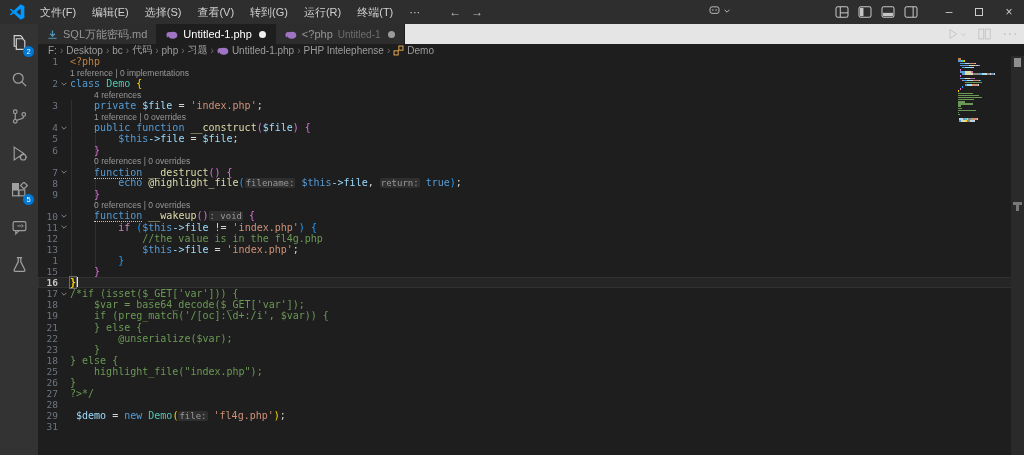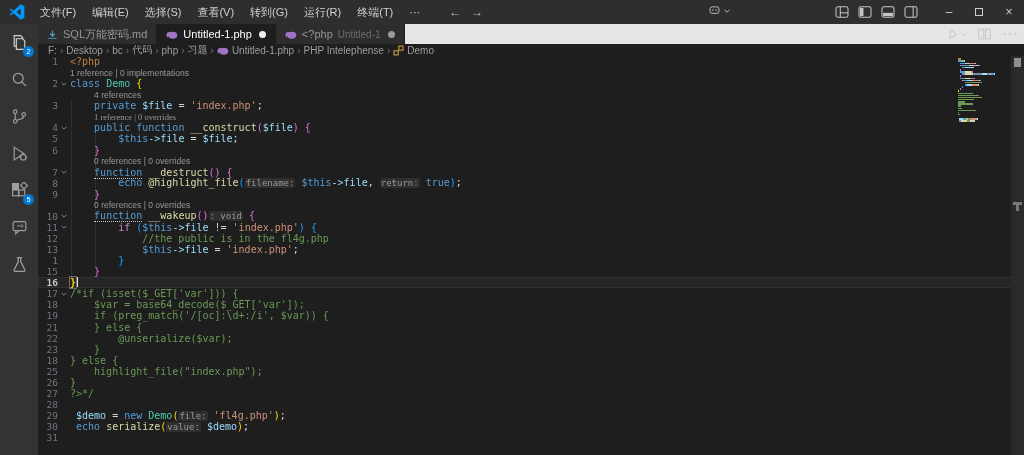--- a/index.html
+++ b/index.html
@@ -285,59 +285,58 @@
 
   <div class="editor">
     <div id="rows">
         <div class="row"><span class="ln">1</span><span class="foldc"></span><span class="content"><span class="s-phptag">&lt;?php</span></span></div>
         <div class="row"><span class="ln"></span><span class="foldc"></span><span class="content"><span class="lens-text" style="padding-left: 0px; margin-top: 16px;">1 reference | 0 implementations</span></span></div>
         <div class="row"><span class="ln">2</span><span class="foldc"><svg width="8" height="8" viewBox="0 0 10 10">
               <path d="M2 3.5 L5 6.5 L8 3.5" fill="none" stroke="#8a8a8a" stroke-width="1.2"></path>
             </svg></span><span class="content"><span class="s-kw">class </span><span class="s-cls">Demo </span><span class="s-b1">{</span></span></div>
         <div class="row"><span class="ln"></span><span class="foldc"></span><span class="content"><span class="lens-text" style="padding-left: 24.08px;">4 references</span></span></div>
         <div class="row"><span class="ln">3</span><span class="foldc"></span><span class="content"><span class="s-pl">    </span><span class="s-kw">private </span><span class="s-var">$file </span><span class="s-op">= </span><span class="s-str">'index.php'</span><span class="s-op">;</span></span></div>
-        <div class="row"><span class="ln"></span><span class="foldc"></span><span class="content"><span class="lens-text" style="padding-left: 24.08px; font-family: Liberation Serif, serif;">1 reference | 0 overrides</span></span></div>
+        <div class="row"><span class="ln"></span><span class="foldc"></span><span class="content"><span class="lens-text" style="padding-left: 24.08px;">1 reference | 0 overrides</span></span></div>
         <div class="row"><span class="ln">4</span><span class="foldc"><svg width="8" height="8" viewBox="0 0 10 10">
               <path d="M2 3.5 L5 6.5 L8 3.5" fill="none" stroke="#8a8a8a" stroke-width="1.2"></path>
             </svg></span><span class="content"><span class="s-pl">    </span><span class="s-kw">public function </span><span class="s-fn">__construct</span><span class="s-b2">(</span><span class="s-var">$file</span><span class="s-b2">)</span><span class="s-op"> </span><span class="s-b2">{</span></span></div>
         <div class="row"><span class="ln">5</span><span class="foldc"></span><span class="content"><span class="s-pl">        </span><span class="s-kw">$this</span><span class="s-var">-&gt;file </span><span class="s-op">= </span><span class="s-var">$file</span><span class="s-op">;</span></span></div>
         <div class="row"><span class="ln">6</span><span class="foldc"></span><span class="content"><span class="s-pl">    </span><span class="s-b2">}</span></span></div>
         <div class="row"><span class="ln"></span><span class="foldc"></span><span class="content"><span class="lens-text" style="padding-left: 24.08px;">0 references | 0 overrides</span></span></div>
         <div class="row"><span class="ln">7</span><span class="foldc"><svg width="8" height="8" viewBox="0 0 10 10">
               <path d="M2 3.5 L5 6.5 L8 3.5" fill="none" stroke="#8a8a8a" stroke-width="1.2"></path>
             </svg></span><span class="content"><span class="s-pl">    </span><span class="s-kwd">function</span><span class="s-op"> </span><span class="s-fn">__destruct</span><span class="s-b2">()</span><span class="s-op"> </span><span class="s-b2">{</span></span></div>
         <div class="row"><span class="ln">8</span><span class="foldc"></span><span class="content"><span class="s-pl">        </span><span class="s-kw">echo </span><span class="s-fn">@highlight_file</span><span class="s-b3">(</span><span class="s-hint">filename:</span><span class="s-op"> </span><span class="s-kw">$this</span><span class="s-var">-&gt;file</span><span class="s-op">, </span><span class="s-hint">return:</span><span class="s-op"> </span><span class="s-kw">true</span><span class="s-b3">)</span><span class="s-op">;</span></span></div>
         <div class="row"><span class="ln">9</span><span class="foldc"></span><span class="content"><span class="s-pl">    </span><span class="s-b2">}</span></span></div>
         <div class="row"><span class="ln"></span><span class="foldc"></span><span class="content"><span class="lens-text" style="padding-left: 24.08px;">0 references | 0 overrides</span></span></div>
         <div class="row"><span class="ln">10</span><span class="foldc"><svg width="8" height="8" viewBox="0 0 10 10">
               <path d="M2 3.5 L5 6.5 L8 3.5" fill="none" stroke="#8a8a8a" stroke-width="1.2"></path>
             </svg></span><span class="content"><span class="s-pl">    </span><span class="s-kwd">function</span><span class="s-op"> </span><span class="s-fn">__wakeup</span><span class="s-b2">()</span><span class="s-hint">: void</span><span class="s-op"> </span><span class="s-b2">{</span></span></div>
         <div class="row"><span class="ln">11</span><span class="foldc"><svg width="8" height="8" viewBox="0 0 10 10">
               <path d="M2 3.5 L5 6.5 L8 3.5" fill="none" stroke="#8a8a8a" stroke-width="1.2"></path>
             </svg></span><span class="content"><span class="s-pl">        </span><span class="s-ctrl">if </span><span class="s-b3">(</span><span class="s-kw">$this</span><span class="s-var">-&gt;file </span><span class="s-op">!= </span><span class="s-str">'index.php'</span><span class="s-b3">)</span><span class="s-op"> </span><span class="s-b3">{</span></span></div>
-        <div class="row"><span class="ln">12</span><span class="foldc"></span><span class="content"><span class="s-pl">            </span><span class="s-cmt">//the public is in the fl4g.php</span></span></div>
+        <div class="row"><span class="ln">12</span><span class="foldc"></span><span class="content"><span class="s-pl">            </span><span class="s-cmt">//the value is in the fl4g.php</span></span></div>
         <div class="row"><span class="ln">13</span><span class="foldc"></span><span class="content"><span class="s-pl">            </span><span class="s-kw">$this</span><span class="s-var">-&gt;file </span><span class="s-op">= </span><span class="s-str">'index.php'</span><span class="s-op">;</span></span></div>
         <div class="row"><span class="ln">1</span><span class="foldc"></span><span class="content"><span class="s-pl">        </span><span class="s-b3">}</span></span></div>
         <div class="row"><span class="ln">15</span><span class="foldc"></span><span class="content"><span class="s-pl">    </span><span class="s-b2">}</span></span></div>
         <div class="row current"><span class="ln">16</span><span class="foldc"></span><span class="content"><span class="s-b1m">}</span><span class="cursor"></span></span></div>
         <div class="row"><span class="ln">17</span><span class="foldc"><svg width="8" height="8" viewBox="0 0 10 10">
               <path d="M2 3.5 L5 6.5 L8 3.5" fill="none" stroke="#8a8a8a" stroke-width="1.2"></path>
             </svg></span><span class="content"><span class="s-cmt">/*if (isset($_GET['var'])) {</span></span></div>
         <div class="row"><span class="ln">18</span><span class="foldc"></span><span class="content"><span class="s-cmt">    $var = base64_decode($_GET['var']);</span></span></div>
         <div class="row"><span class="ln">19</span><span class="foldc"></span><span class="content"><span class="s-cmt">    if (preg_match('/[oc]:\d+:/i', $var)) {</span></span></div>
         <div class="row"><span class="ln">21</span><span class="foldc"></span><span class="content"><span class="s-cmt">    } else {</span></span></div>
         <div class="row"><span class="ln">22</span><span class="foldc"></span><span class="content"><span class="s-cmt">        @unserialize($var);</span></span></div>
         <div class="row"><span class="ln">23</span><span class="foldc"></span><span class="content"><span class="s-cmt">    }</span></span></div>
         <div class="row"><span class="ln">18</span><span class="foldc"></span><span class="content"><span class="s-cmt">} else {</span></span></div>
         <div class="row"><span class="ln">25</span><span class="foldc"></span><span class="content"><span class="s-cmt">    highlight_file("index.php");</span></span></div>
         <div class="row"><span class="ln">26</span><span class="foldc"></span><span class="content"><span class="s-cmt">}</span></span></div>
         <div class="row"><span class="ln">27</span><span class="foldc"></span><span class="content"><span class="s-cmt">?&gt;*/</span></span></div>
         <div class="row"><span class="ln">28</span><span class="foldc"></span><span class="content"></span></div>
         <div class="row"><span class="ln">29</span><span class="foldc"></span><span class="content"><span class="s-pl"> </span><span class="s-var">$demo </span><span class="s-op">= </span><span class="s-kw">new </span><span class="s-cls">Demo</span><span class="s-b1">(</span><span class="s-hint">file:</span><span class="s-op"> </span><span class="s-str">'fl4g.php'</span><span class="s-b1">)</span><span class="s-op">;</span></span></div>
-        <div class="row"><span class="ln">30</span><span class="foldc"></span><span class="content"><span class="s-pl"> </span><span class="s-kw">echo </span><span class="s-fn">serialize</span><span class="s-b1">(</span><span class="s-hint">value:</span><span class="s-op"> </span><span class="s-var">$demo</span><span class="s-b1">)</span><span class="s-op">;</span></span></div>
         <div class="row"><span class="ln">31</span><span class="foldc"></span><span class="content"></span></div>
       </div>
     <div class="guide" style="left:33px; top:44.3px; height:177px;"></div>
     <div class="guide" style="left:57px; top:77.5px; height:133px;"></div>
     <div class="minimap">
         <div class="mm-row">
           <span style="width: 2.75px; background: rgb(191, 128, 65);"></span>
         </div>
         <div class="mm-row">
           <span style="width: 3.3px; background: rgb(86, 156, 214);"></span>

